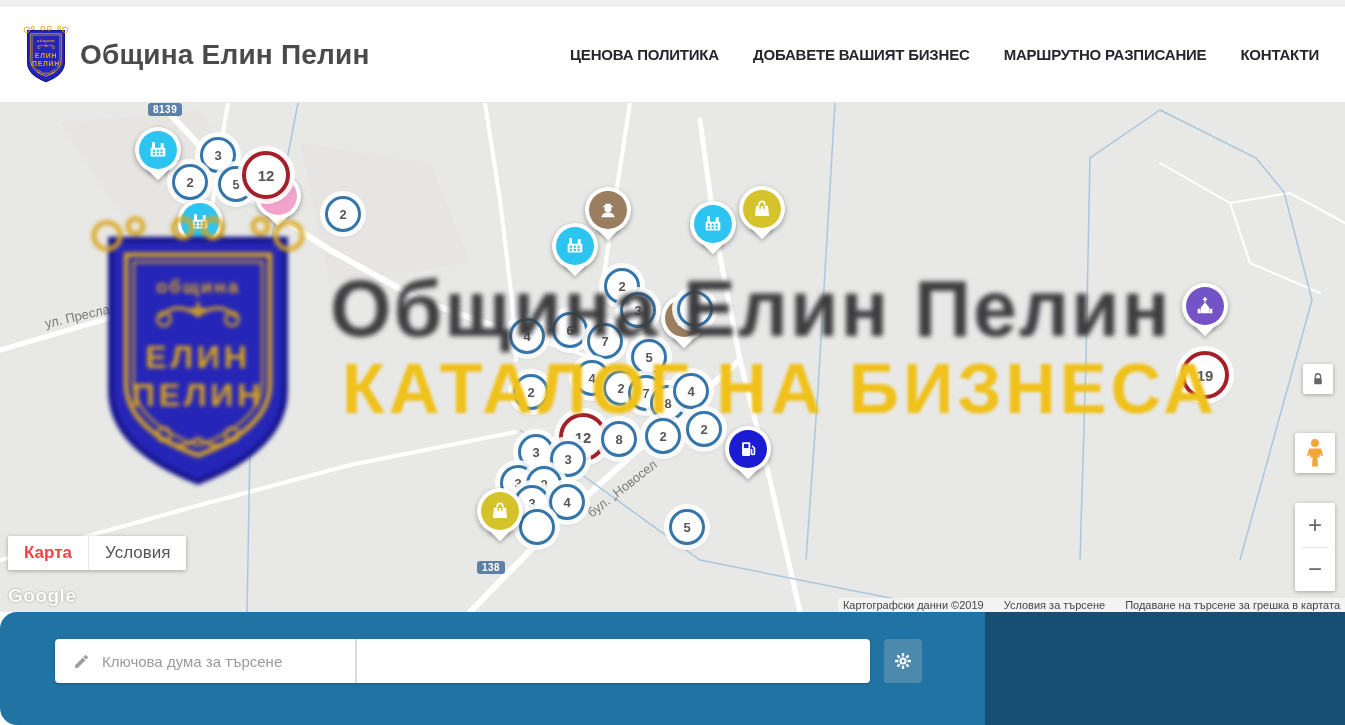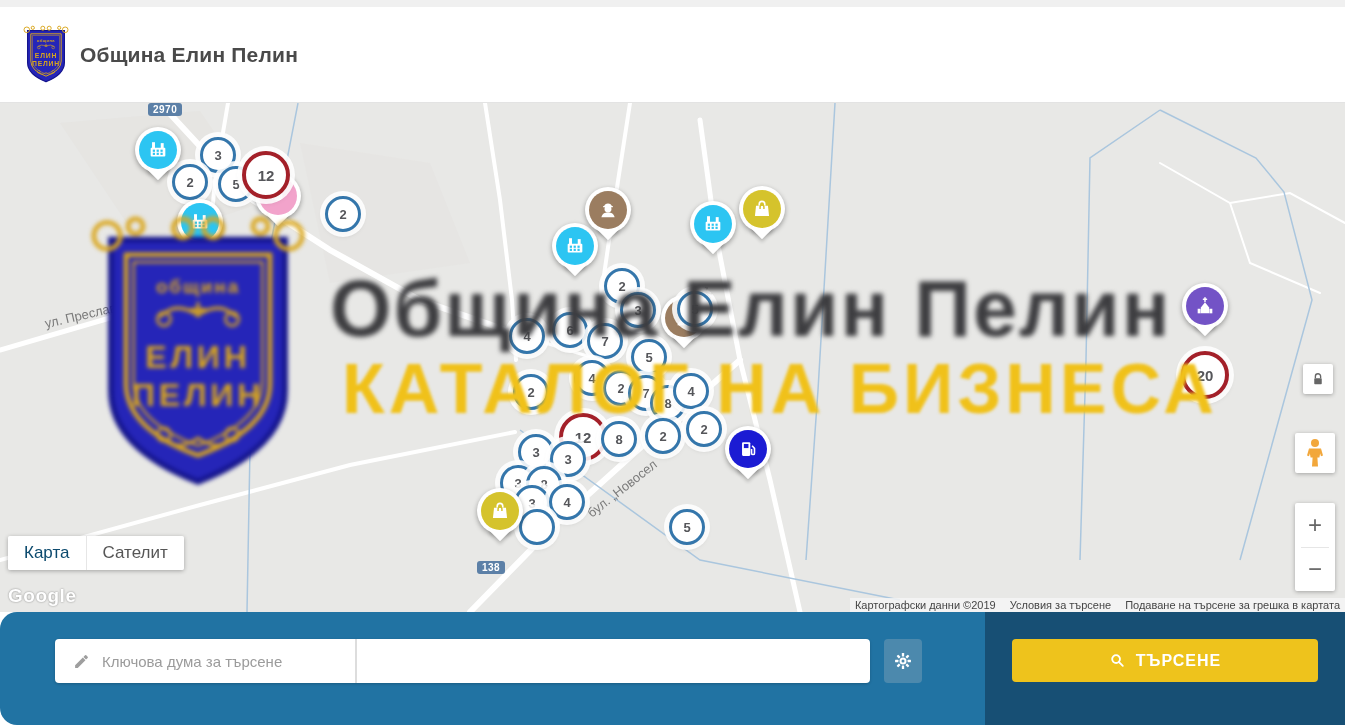--- a/index.html
+++ b/index.html
@@ -7,21 +7,21 @@
   body { font-family:"Liberation Sans", sans-serif; background:#fff; position:relative; }
   .app { position:relative; width:1345px; height:725px; }
 
   
   .topstrip { position:absolute; left:0; top:0; width:100%; height:7px; background:#f0f0f0; z-index:30; }
   header { position:absolute; left:0; top:7px; width:100%; height:96px; background:#fff;
            border-bottom:1px solid #e3e3e3; z-index:30; display:flex; align-items:center; }
   .brand { display:flex; align-items:center; margin-left:22px; }
   .logo-sm { width:48px; height:62px; }
   .brand-text { margin-left:10px; }
-  .brand-title { font-size:21px; font-weight:bold; color:#4a4a4a; letter-spacing:.2px; }
+  .brand-title { font-size:28px; font-weight:bold; color:#4a4a4a; letter-spacing:.2px; }
   .brand-subtitle { font-size:17px; font-weight:bold; color:#e3ac10; letter-spacing:.4px; margin-top:2px; }
   nav { margin-left:auto; margin-right:26px; display:flex; gap:34px; }
   nav a { font-size:15px; font-weight:bold; color:#26262e; text-decoration:none; letter-spacing:-.2px; cursor:pointer; }
 
   
   .map { position:absolute; left:0; top:103px; width:1345px; height:509px; background:#e8e8e6; overflow:hidden; }
   .map svg.roads { position:absolute; left:0; top:0; z-index:0; }
   .street-label { position:absolute; color:#7b7b7b; font-size:13px; z-index:1; white-space:nowrap; }
   .route-badge { position:absolute; background:#5c80a7; color:#fff; font-size:10px; font-weight:bold;
                  padding:1px 5px; border-radius:3px; z-index:1; letter-spacing:.5px; }
@@ -54,27 +54,27 @@
   .ctl-pegman { left:1295px; top:330px; width:40px; height:40px; }
   .zoomctl { position:absolute; left:1295px; top:400px; width:40px; height:88px; background:#fff; border-radius:2px;
              box-shadow:0 1px 4px rgba(0,0,0,.3); z-index:10; display:flex; flex-direction:column; }
   .zoomctl button { flex:1; border:0; background:transparent; font-size:24px; color:#666; cursor:pointer; line-height:1; }
   .zoomctl .zdiv { height:1px; background:#e6e6e6; margin:0 6px; }
 
   .maptype { position:absolute; left:8px; top:433px; display:flex; z-index:10;
              box-shadow:0 1px 4px rgba(0,0,0,.3); border-radius:2px; overflow:hidden; }
   .maptype button { border:0; background:#fff; height:34px; font-size:17px; cursor:pointer; padding:0 16px;
                     font-family:"Liberation Sans", sans-serif; }
-  .maptype .active { font-weight:normal; color:#0c4a6e; }
+  .maptype .active { font-weight:bold; color:#ef4444; }
   .maptype .inactive { color:#565656; border-left:1px solid #e6e6e6; }
 
   .google-logo { position:absolute; left:8px; top:482px; z-index:10; color:#fff; font-size:19px; font-weight:bold;
                  letter-spacing:.5px; text-shadow:0 0 2px rgba(0,0,0,.45); }
   .attribution { position:absolute; right:0; bottom:0; z-index:10; background:rgba(245,245,245,.85);
-                 font-size:11px; color:#454545; padding:1px 5px; display:flex; gap:14px; white-space:nowrap; }
+                 font-size:11px; color:#454545; padding:1px 5px; display:flex; gap:20px; white-space:nowrap; }
   .attribution a { color:#454545; text-decoration:none; cursor:pointer; }
 
   
   .searchbar { position:absolute; left:0; top:612px; width:1345px; height:113px; background:#2173a3;border-radius:17px; }
   .sb-right { position:absolute; right:0; top:0; width:360px; height:113px; background:#174f74; }
   .sb-group { position:absolute; left:55px; top:27px; width:815px; height:44px; background:#fff; border-radius:4px;
               display:flex; align-items:stretch; box-shadow:0 1px 3px rgba(0,0,0,.2); }
   .sb-kw { width:300px; display:flex; align-items:center; padding-left:18px; gap:12px; }
   .sb-kw input { border:0; outline:0; flex:1; font-size:15px; color:#555; font-family:"Liberation Sans", sans-serif; }
   .sb-kw input::placeholder { color:#9b9b9b; }
@@ -118,20 +118,26 @@
               <circle cx="78" cy="117" r="3.5" stroke-width="1.4"></circle>
     </g>
     <text x="60" y="42" text-anchor="middle" font-size="10" font-weight="bold" fill="#d9a61d" letter-spacing="1" font-family="Liberation Sans, sans-serif">община</text>
     <text x="60" y="82" text-anchor="middle" font-size="17" font-weight="bold" fill="#d9a61d" letter-spacing="2" font-family="Liberation Sans, sans-serif">ЕЛИН</text>
     <text x="60" y="102" text-anchor="middle" font-size="17" font-weight="bold" fill="#d9a61d" letter-spacing="2" font-family="Liberation Sans, sans-serif">ПЕЛИН</text>
   </svg></div>
       <div class="brand-text">
         <div class="brand-title">Община Елин Пелин</div>
       </div>
     </div>
+    <nav>
+      <a>ЦЕНОВА ПОЛИТИКА</a>
+      <a>ДОБАВЕТЕ ВАШИЯТ БИЗНЕС</a>
+      <a>МАРШРУТНО РАЗПИСАНИЕ</a>
+      <a>КОНТАКТИ</a>
+    </nav>
   </header>
 
   <div class="map">
     <svg class="roads" width="1345" height="509">
       <polygon points="60,20 200,8 262,100 140,140" fill="#e4e2de" opacity=".55"></polygon>
       <polygon points="300,40 430,60 470,160 330,180" fill="#e4e2de" opacity=".4"></polygon>
       <g stroke="#ffffff" fill="none" stroke-linecap="round">
         <path d="M160,0 L245,92 L330,147 L420,197 L520,232" stroke-width="6"></path>
         <path d="M0,247 L120,212 L262,177" stroke-width="5"></path>
         <path d="M228,0 L215,77 L208,157" stroke-width="4"></path>
@@ -150,21 +156,21 @@
         <path d="M298,0 L252,237 L247,509"></path>
         <path d="M835,0 L818,287 L806,457"></path>
         <path d="M520,327 L700,457 L900,497"></path>
       </g>
     </svg>
 
     <div id="map-labels">
         <div class="street-label" style="left: 44px; top: 205px; transform: rotate(-13deg);">ул. Преслав</div>
         <div class="street-label" style="left: 580px; top: 378px; transform: rotate(-38deg);">бул. „Новосел</div>
         <div class="street-label" style="left: 697px; top: 186px; transform: rotate(-72deg);">ци“</div>
-        <div class="route-badge" style="left: 148px; top: 0px;">2970</div>
+        <div class="route-badge" style="left: 148px; top: 0px;">8139</div>
         <div class="route-badge" style="left: 477px; top: 458px;">138</div>
       </div>
     <div id="markers">
         <div class="pin" style="left: 255px; top: 70px;">
           <div class="pin-head"></div>
     <div class="pin-tail"></div>
     <div class="pin-inner" style="background:#f2a3cb">
             <svg viewBox="0 0 24 24" width="22" height="22">
               <circle cx="12" cy="12" r="5" fill="#fff"></circle>
             </svg>
@@ -205,21 +211,21 @@
         <div class="cluster blue" style="left: 645px; top: 315px;">2</div>
         <div class="cluster blue" style="left: 686px; top: 308px;">2</div>
         <div class="cluster blue" style="left: 518px; top: 331px;">3</div>
         <div class="cluster blue" style="left: 550px; top: 338px;">3</div>
         <div class="cluster blue" style="left: 500px; top: 362px;">3</div>
         <div class="cluster blue" style="left: 526px; top: 363px;">8</div>
         <div class="cluster blue" style="left: 514px; top: 382px;">3</div>
         <div class="cluster blue" style="left: 549px; top: 381px;">4</div>
         <div class="cluster blue" style="left: 519px; top: 406px;"></div>
         <div class="cluster blue" style="left: 669px; top: 406px;">5</div>
-        <div class="cluster red" style="left: 1181px; top: 248px;">20</div>
+        <div class="cluster red" style="left: 1181px; top: 248px;">19</div>
         <div class="pin" style="left: 135px; top: 24px;">
           <div class="pin-head"></div>
     <div class="pin-tail"></div>
     <div class="pin-inner" style="background:#2cc5f2">
             <svg viewBox="0 0 24 24" width="22" height="22">
               <rect x="4" y="9.5" width="16" height="9.5" rx="1" fill="#fff"></rect>
               <rect x="5.5" y="3.5" width="3.2" height="7" fill="#fff"></rect>
               <rect x="15" y="4.5" width="3.2" height="6" fill="#fff"></rect>
               <rect x="6.3" y="11.6" width="2.4" height="2.4" fill="#2cc5f2"></rect>
               <rect x="6.3" y="15" width="2.4" height="2.4" fill="#2cc5f2"></rect>
@@ -382,21 +388,21 @@
       </svg>
     </div>
     <div class="zoomctl">
       <button>+</button>
       <div class="zdiv"></div>
       <button>−</button>
     </div>
 
     <div class="maptype">
       <button class="active">Карта</button>
-      <button class="inactive">Сателит</button>
+      <button class="inactive">Условия</button>
     </div>
 
     <div class="google-logo">Google</div>
 
     <div class="attribution">
       <span>Картографски данни ©2019</span>
       <a>Условия за търсене</a>
       <a>Подаване на търсене за грешка в картата</a>
     </div>
   </div>
@@ -427,21 +433,14 @@
             <rect x="10.6" y="2.5" width="2.8" height="4" rx=".6" transform="rotate(45 12 12)"></rect>
             <rect x="10.6" y="17.5" width="2.8" height="4" rx=".6" transform="rotate(45 12 12)"></rect>
             <rect x="2.5" y="10.6" width="4" height="2.8" rx=".6" transform="rotate(45 12 12)"></rect>
             <rect x="17.5" y="10.6" width="4" height="2.8" rx=".6" transform="rotate(45 12 12)"></rect>
           </g>
           <circle cx="12" cy="12" r="1.8" fill="#4c89ad"></circle>
         </g>
       </svg>
     </button>
 
-    <button class="search-btn">
-      <svg width="17" height="17" viewBox="0 0 24 24">
-        <circle cx="10" cy="10" r="5.5" fill="none" stroke="#fff" stroke-width="2.6"></circle>
-        <line x1="14.2" y1="14.2" x2="19.5" y2="19.5" stroke="#fff" stroke-width="2.6" stroke-linecap="round"></line>
-      </svg>
-      <span>ТЪРСЕНЕ</span>
-    </button>
   </div>
 </div>
 
 </body></html>

